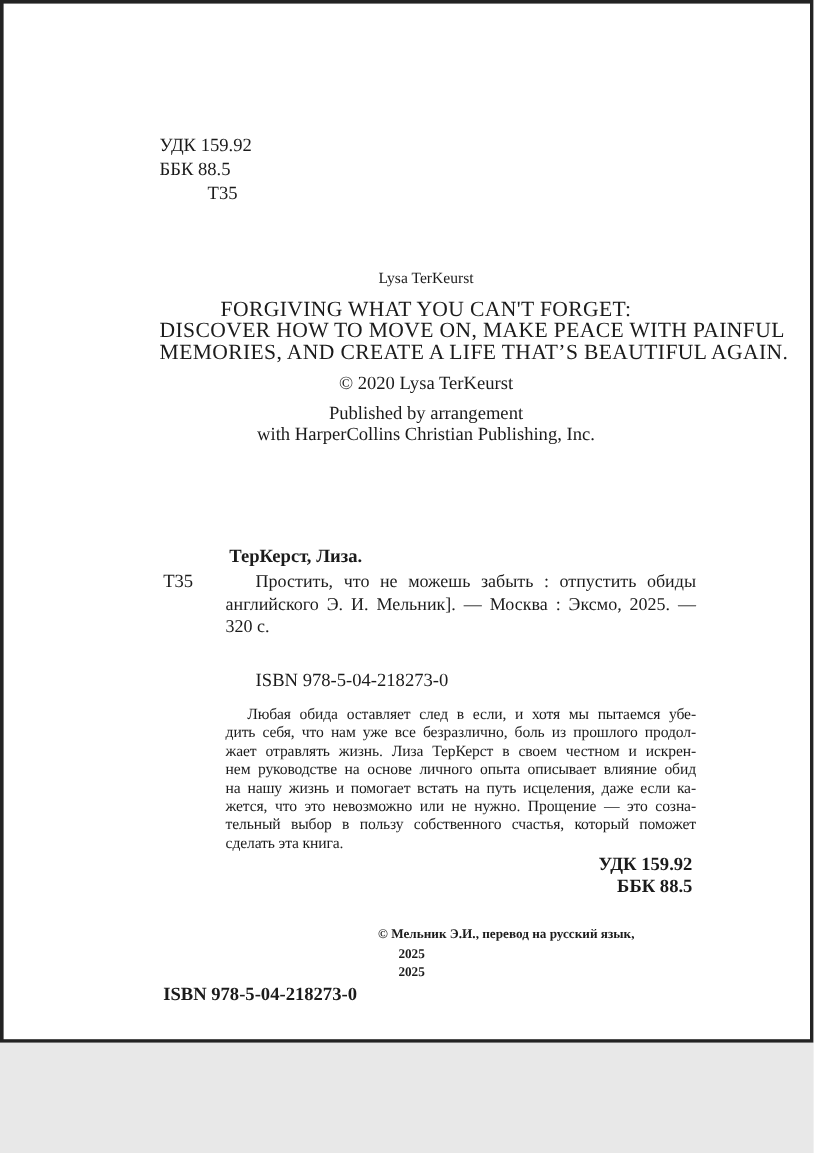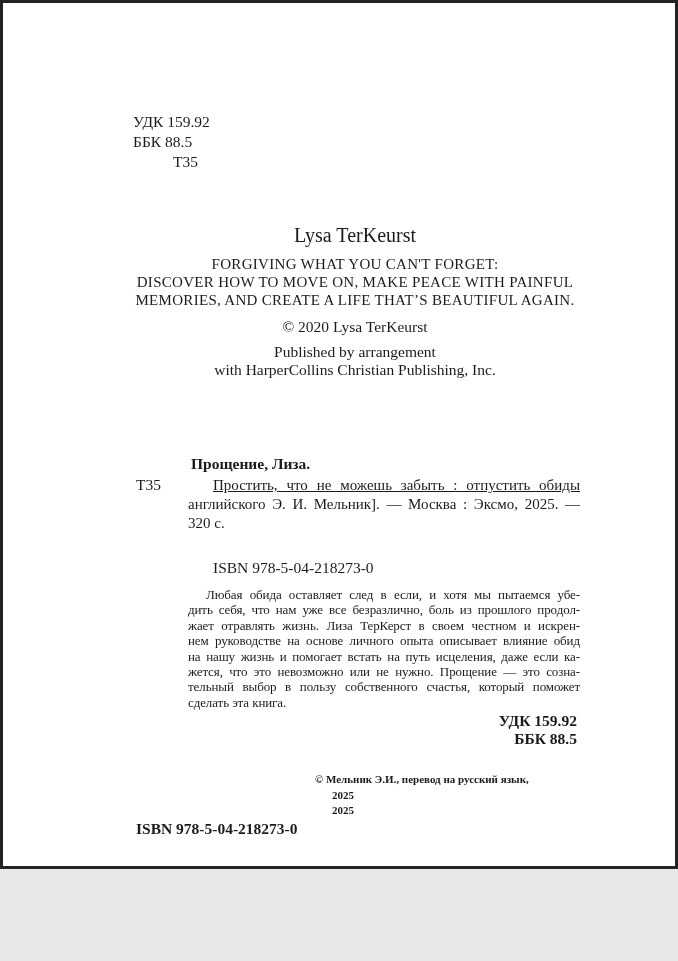--- a/index.html
+++ b/index.html
@@ -15,32 +15,32 @@
     overflow: hidden;
   }
   .abs { position: absolute; }
 
   
   .top-codes { left: 130px; top: 109px; font-size: 15.5px; line-height: 20px; }
   .top-codes .t35 { padding-left: 40px; }
 
   
   .orig { left: 130px; top: 221px; width: 444px; text-align: center; }
-  .orig-author { font-size: 20px; margin-bottom: 8px; }
-  .orig-title .line { font-size: 15px; line-height: 18px; letter-spacing: 0.3px; white-space: nowrap; }
+  .orig-author { font-size: 13px; margin-bottom: 8px; }
+  .orig-title .line { font-size: 18px; line-height: 18px; letter-spacing: 0.3px; white-space: nowrap; }
   .orig-copy { margin-top: 9px; font-size: 15.5px; }
   .orig-pub { margin-top: 7px; }
   .orig-pub .line { font-size: 15.5px; line-height: 17.5px; white-space: nowrap; }
 
   
   .cat-author { left: 188px; top: 452px; font-size: 15.5px; font-weight: bold; }
   .cat-code { left: 133px; top: 473px; font-size: 15.5px; }
   .cat-desc { left: 185px; top: 473px; width: 392px; font-size: 15px; }
   .cat-desc .line { line-height: 19px; text-align: justify; text-align-last: justify; }
-  .cat-desc .line.first { text-indent: 25px; text-decoration: underline; }
+  .cat-desc .line.first { text-indent: 25px; }
   .cat-desc .line.last { text-align-last: left; }
 
   .isbn-line { left: 210px; top: 556px; font-size: 15.5px; }
 
   
   .annotation { left: 185px; top: 584px; width: 392px; font-size: 13px; letter-spacing: -0.1px; }
   .annotation .line { line-height: 15.4px; text-align: justify; text-align-last: justify; }
   .annotation .line.first { text-indent: 18px; }
   .annotation .line.last { text-align-last: left; }
 
@@ -72,21 +72,21 @@
         <div class="line">DISCOVER HOW TO MOVE ON, MAKE PEACE WITH PAINFUL</div>
         <div class="line last">MEMORIES, AND CREATE A LIFE THAT’S BEAUTIFUL AGAIN.</div>
       </div>
     <div class="orig-copy">© 2020 Lysa TerKeurst</div>
     <div class="orig-pub">
         <div class="line first">Published by arrangement</div>
         <div class="line last">with HarperCollins Christian Publishing, Inc.</div>
       </div>
   </div>
 
-  <div class="abs cat-author">Прощение, Лиза.</div>
+  <div class="abs cat-author">ТерКерст, Лиза.</div>
   <div class="abs cat-code">Т35</div>
   <div class="abs cat-desc">
       <div class="line first">Простить, что не можешь забыть : отпустить обиды</div>
       <div class="line">английского Э. И. Мельник]. — Москва : Эксмо, 2025. —</div>
       <div class="line last">320 с.</div>
     </div>
 
   <div class="abs isbn-line">ISBN 978-5-04-218273-0</div>
 
   <div class="abs annotation">

